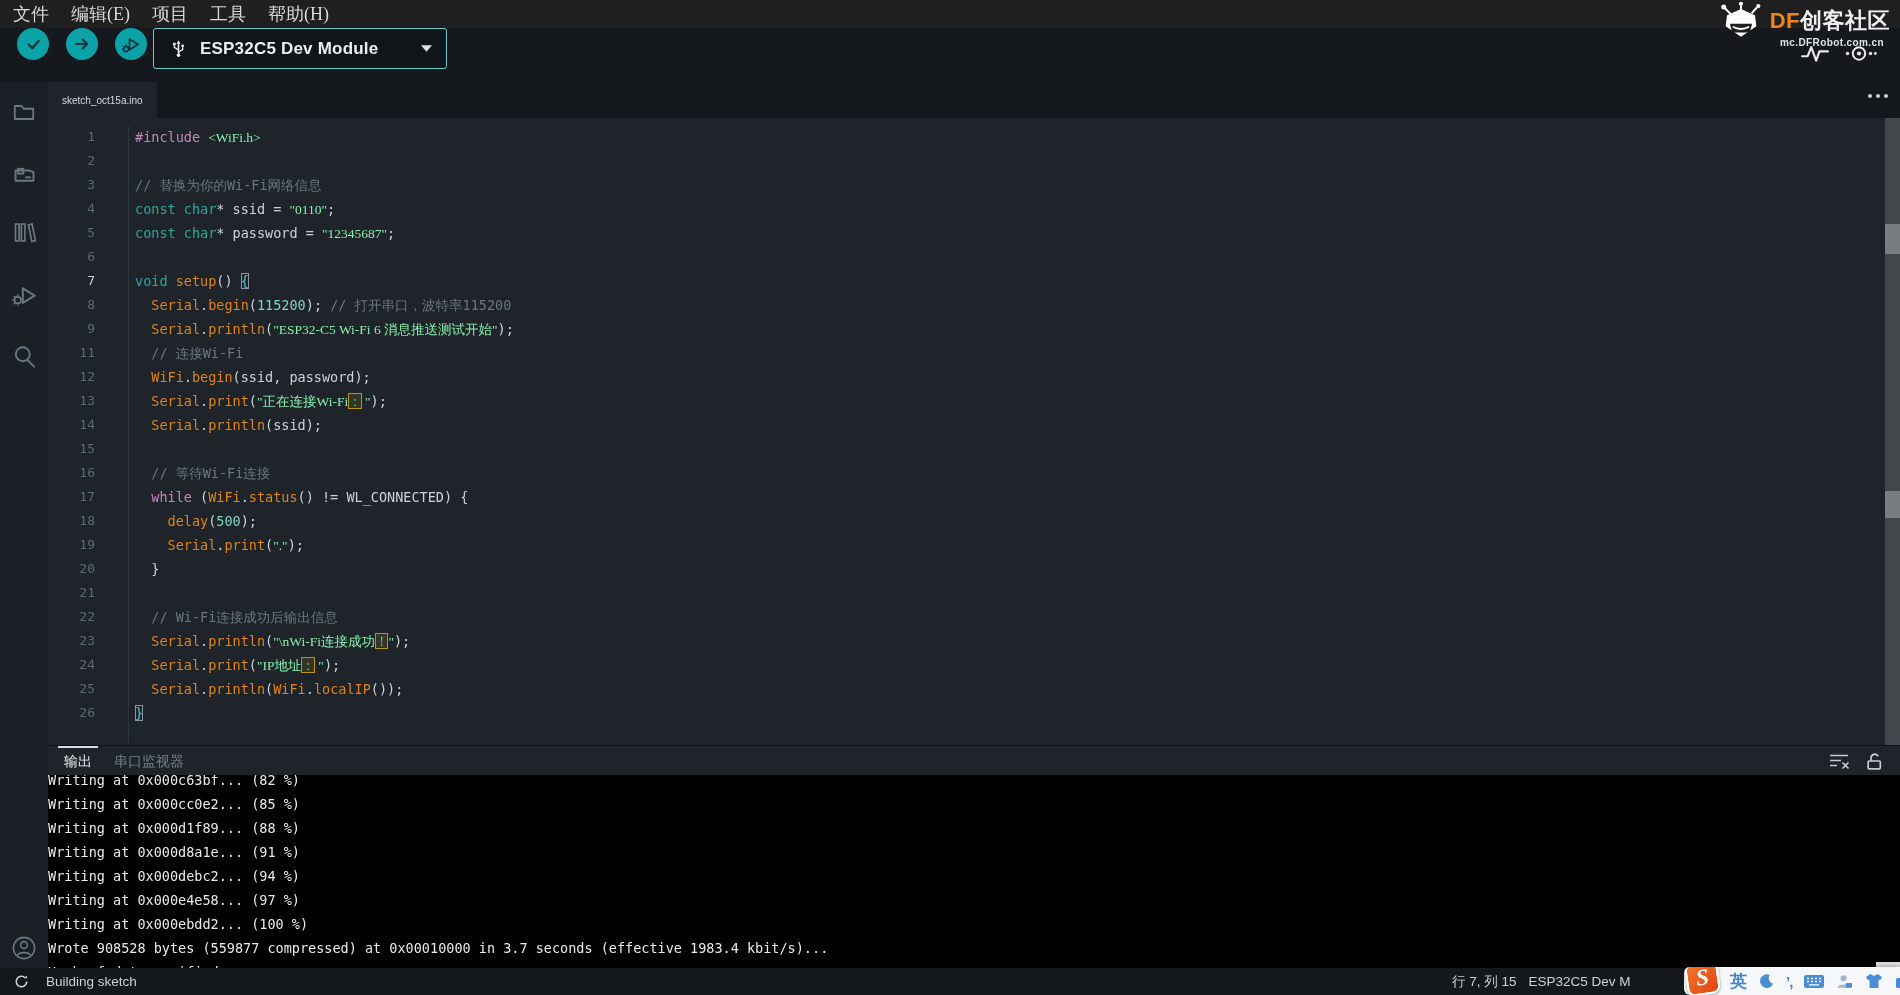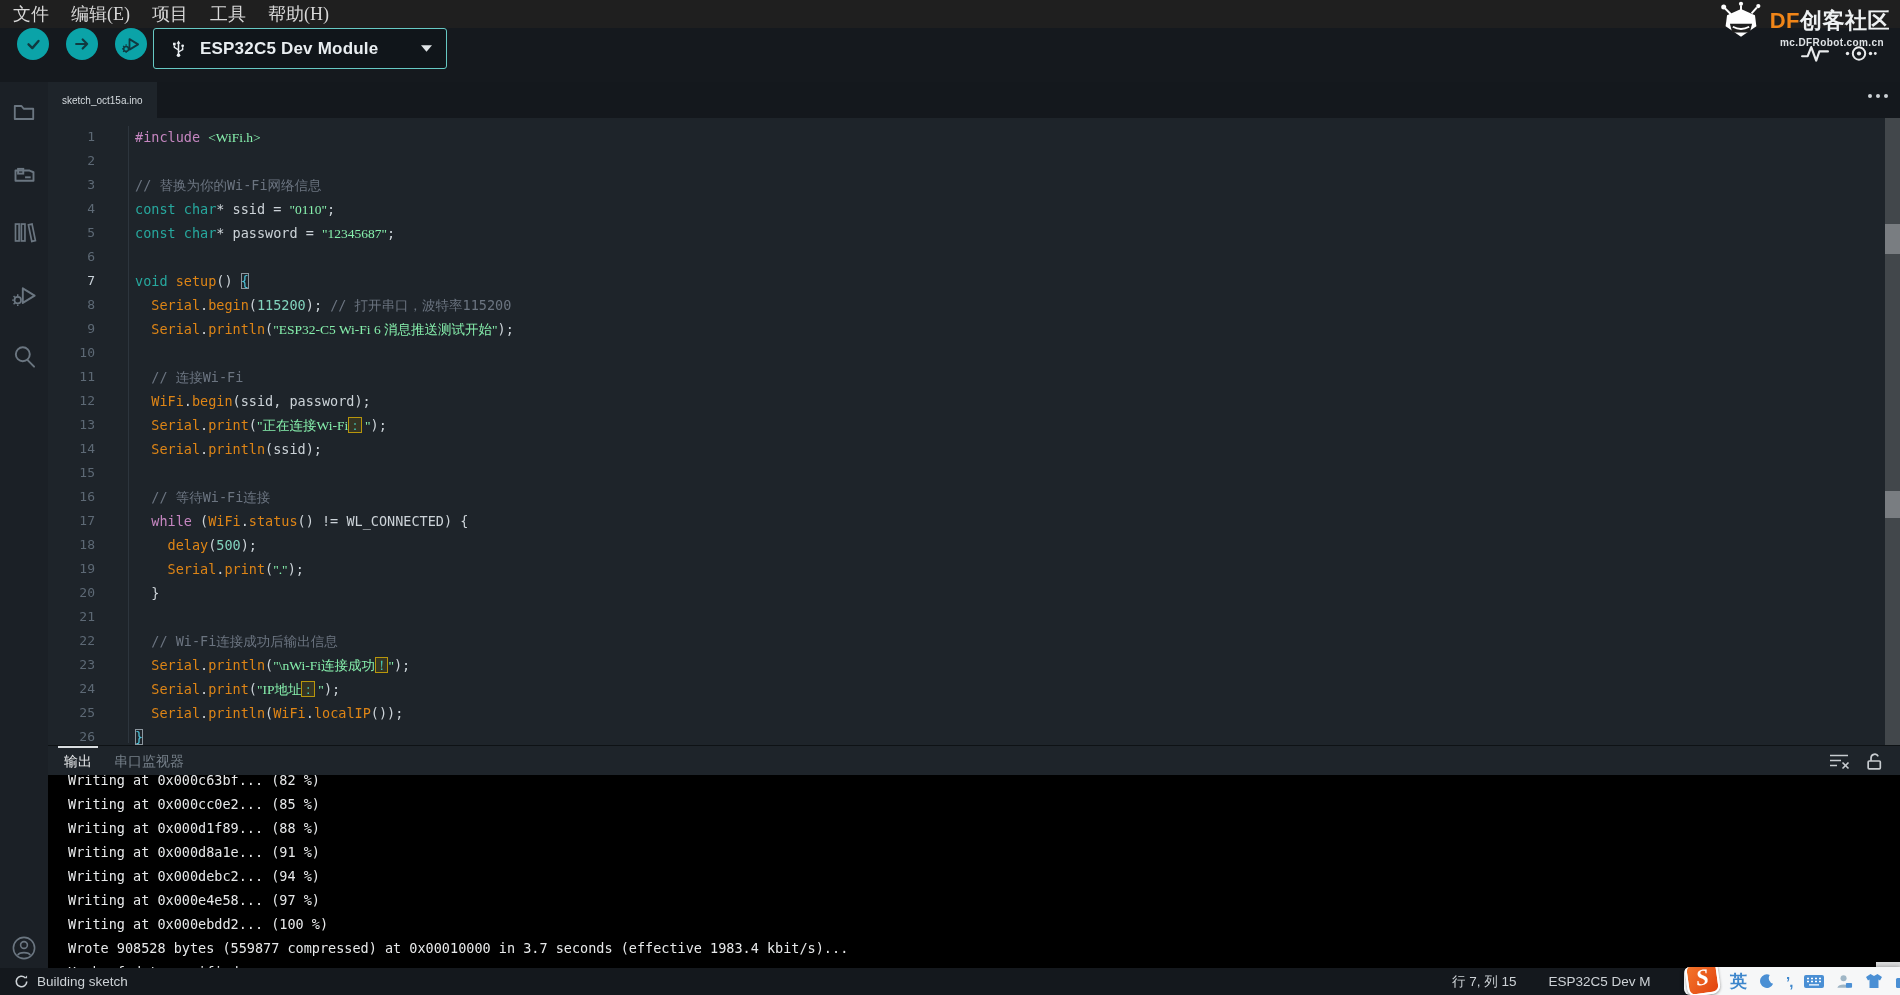--- a/index.html
+++ b/index.html
@@ -63,30 +63,30 @@
 
   
   .paneltabs{position:absolute;left:48px;top:745px;width:1852px;height:30px;background:#1e242a;
              border-top:1px solid #0e1215;display:flex;align-items:stretch;}
   .ptab{display:flex;align-items:center;padding:0 6px;margin-left:10px;font-size:14px;color:#76808a;
         border-top:2px solid transparent;cursor:pointer;}
   .ptab.active{color:#e9ebed;border-top-color:#d8dcdf;}
   .pt-icons{position:absolute;right:16px;top:0;height:30px;display:flex;gap:14px;align-items:center;color:#c8ccd0;}
   .pt-icons span{display:inline-flex;cursor:pointer;}
   .console{position:absolute;left:48px;top:775px;width:1852px;height:193px;background:#000;overflow:hidden;}
-  .console-inner{margin-top:-7px;padding-left:20px;}
+  .console-inner{margin-top:-7px;}
   .co-line{height:24px;line-height:24px;white-space:pre;font-family:"DejaVu Sans Mono",monospace;
            font-size:13.5px;color:#e7e9ea;}
   .co-end{position:absolute;right:0;bottom:1px;width:24px;height:5px;background:#d9dadb;}
 
   
   .statusbar{position:absolute;left:0;top:968px;width:1900px;height:27px;background:#14181d;z-index:10;}
-  .sb-left{position:absolute;left:14px;top:0;height:27px;display:flex;align-items:center;gap:8px;
+  .sb-left{position:absolute;left:14px;top:0;height:27px;display:flex;align-items:center;gap:17px;
            font-size:13.5px;color:#cdd2d6;}
-  .sb-right{position:absolute;left:1452px;top:0;height:27px;display:flex;align-items:center;gap:32px;
+  .sb-right{position:absolute;left:1452px;top:0;height:27px;display:flex;align-items:center;gap:12px;
             font-size:13.5px;color:#cdd2d6;white-space:nowrap;}
   .sb-right span{cursor:pointer;}
 
   
   .ime{position:absolute;left:1684px;top:967px;width:216px;height:28px;background:#f6f7f8;
        border-radius:6px 0 0 6px;display:flex;align-items:center;gap:11px;padding-left:46px;
        z-index:20;overflow:hidden;box-shadow:0 0 4px rgba(0,0,0,.35);}
   .sogou{position:absolute;left:2px;top:-5px;width:33px;height:33px;border-radius:8px;
          background:linear-gradient(135deg,#f4772c,#e2430f);border:2px solid #fff;
          transform:rotate(-8deg);display:flex;align-items:center;justify-content:center;
@@ -274,24 +274,20 @@
         </div>
         <div class="cl">
           <span class="ln">8</span>
           <span class="lc"><span class="tk-pl">  </span><span class="tk-fn">Serial</span><span class="tk-pl">.</span><span class="tk-fn">begin</span><span class="tk-pl">(</span><span class="tk-num">115200</span><span class="tk-pl">); </span><span class="tk-cmt">// 打开串口，波特率115200</span></span>
         </div>
         <div class="cl">
           <span class="ln">9</span>
           <span class="lc"><span class="tk-pl">  </span><span class="tk-fn">Serial</span><span class="tk-pl">.</span><span class="tk-fn">println</span><span class="tk-pl">(</span><span class="tk-str">"ESP32-C5 Wi-Fi 6 消息推送测试开始"</span><span class="tk-pl">);</span></span>
         </div>
         <div class="cl">
-          <span class="ln">10</span>
-          <span class="lc"></span>
-        </div>
-        <div class="cl">
           <span class="ln">11</span>
           <span class="lc"><span class="tk-pl">  </span><span class="tk-cmt">// 连接Wi-Fi</span></span>
         </div>
         <div class="cl">
           <span class="ln">12</span>
           <span class="lc"><span class="tk-pl">  </span><span class="tk-fn">WiFi</span><span class="tk-pl">.</span><span class="tk-fn">begin</span><span class="tk-pl">(ssid, password);</span></span>
         </div>
         <div class="cl">
           <span class="ln">13</span>
           <span class="lc"><span class="tk-pl">  </span><span class="tk-fn">Serial</span><span class="tk-pl">.</span><span class="tk-fn">print</span><span class="tk-pl">(</span><span class="tk-str">"正在连接Wi-Fi</span><span class="tk-uni">：</span><span class="tk-str"> "</span><span class="tk-pl">);</span></span>

